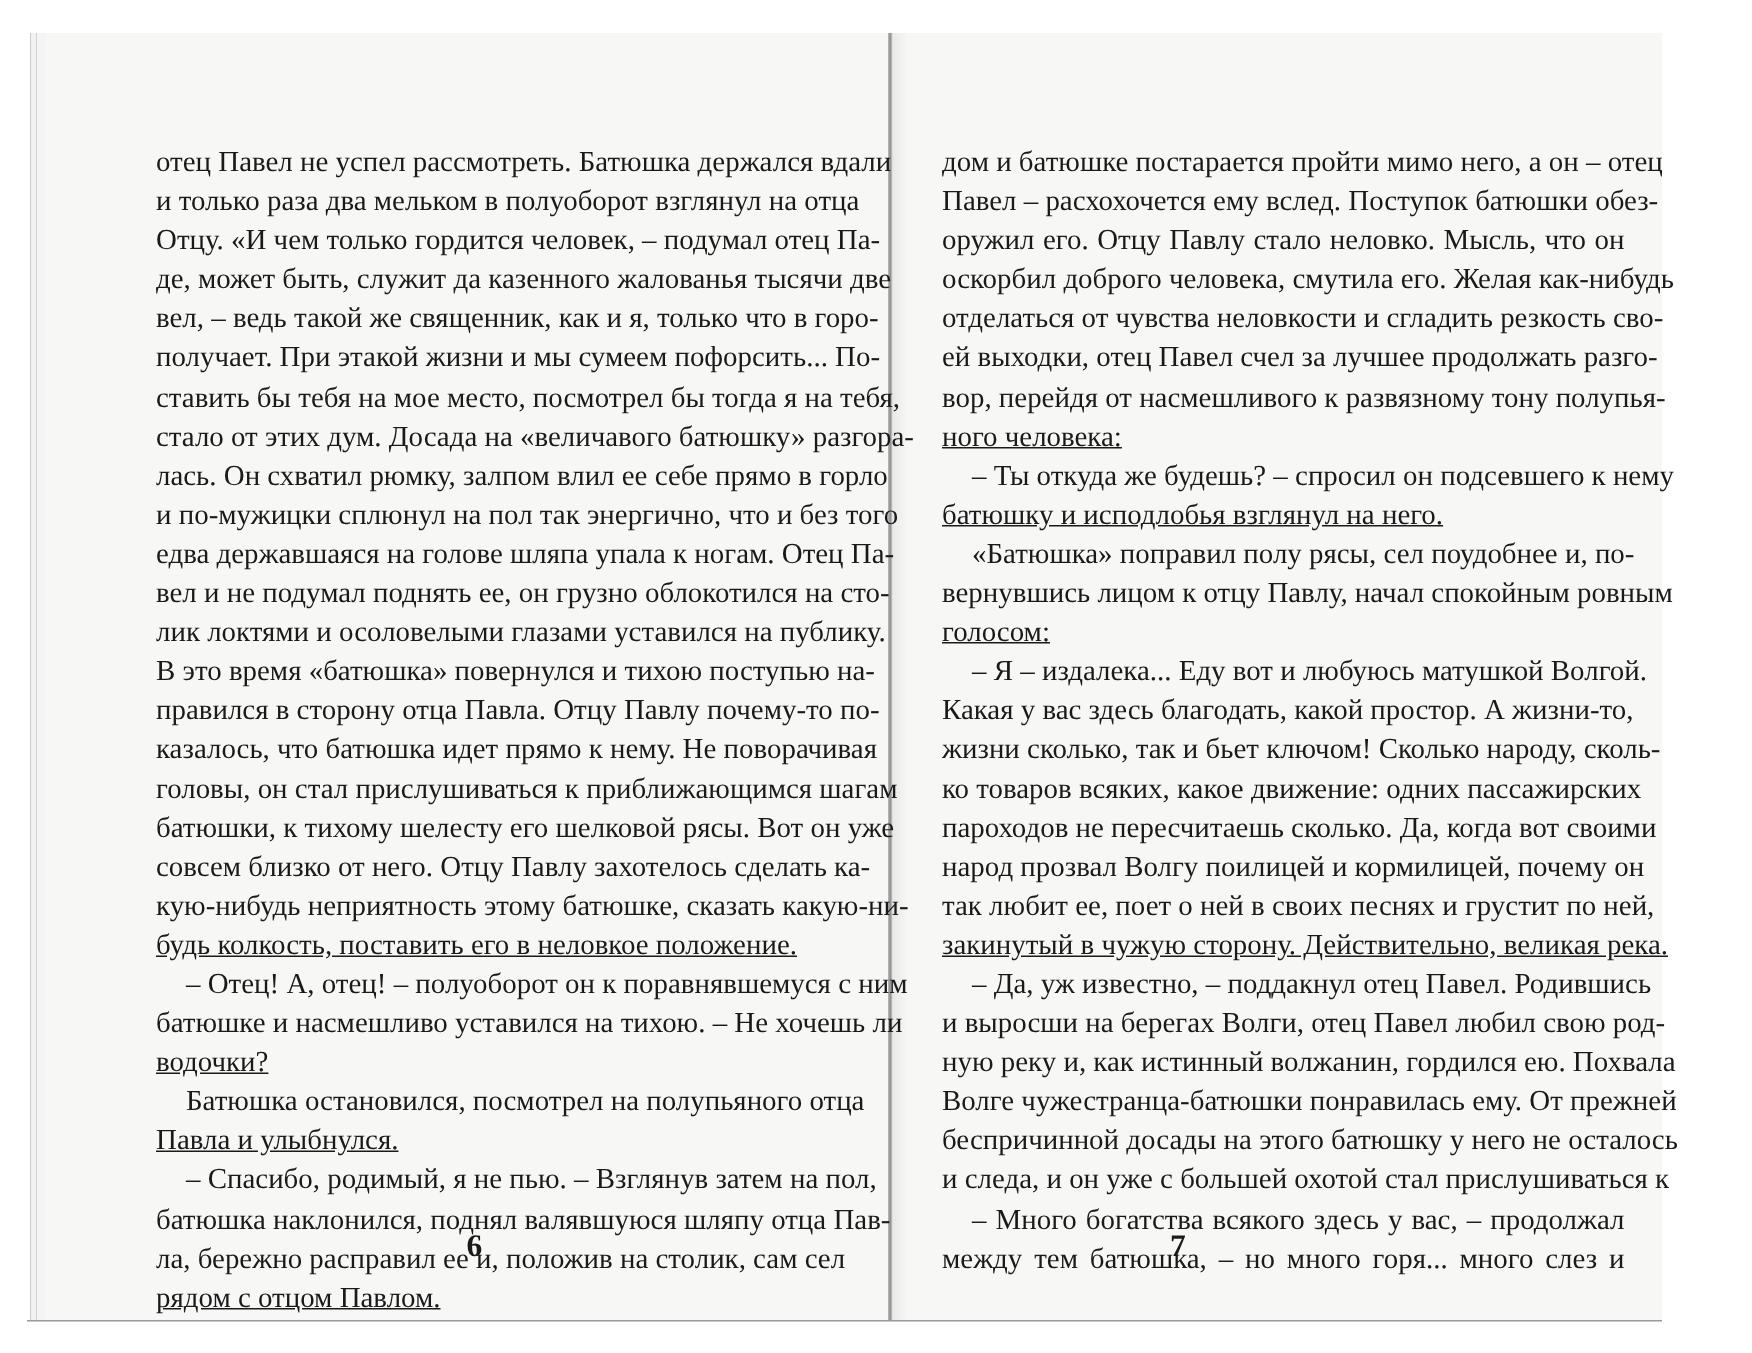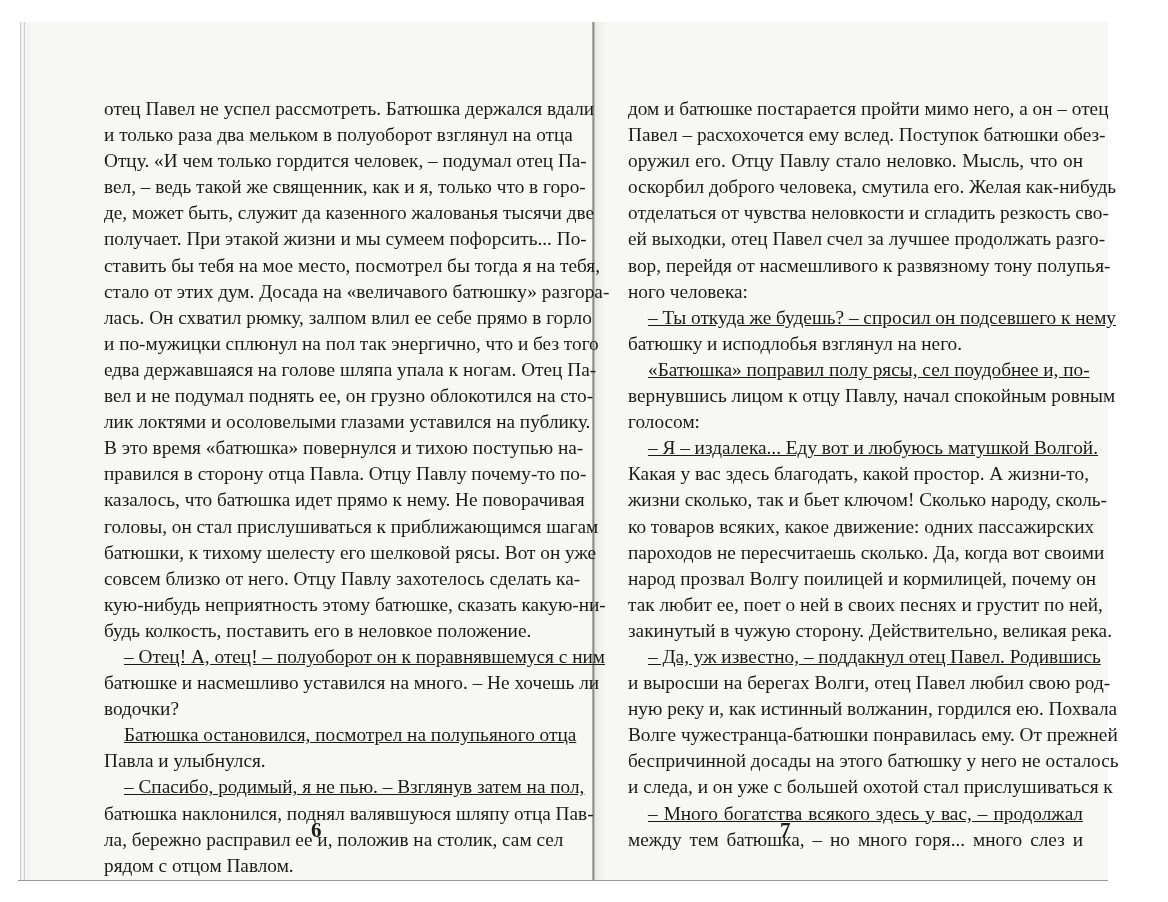--- a/index.html
+++ b/index.html
@@ -25,62 +25,62 @@
       position: absolute; top: 96px;
       font-family: "Liberation Serif", "DejaVu Serif", serif;
       font-size: 19.3px; line-height: 26.1px; color: #1a1a1a;
     }
     .page.left { left: 104px; width: 455px; }
     .page.right { left: 628px; width: 455px; }
     .line {
       display: block; text-align: justify; text-align-last: justify;
       white-space: nowrap; height: 26.1px; overflow: visible;
     }
-    .line.indent { padding-left: 20px; text-decoration: underline; }
-    .line.last { text-align-last: left; }
+    .line.indent { padding-left: 20px; }
+    .line.last { text-align-last: left; text-decoration: underline; }
     .page-number {
       position: absolute; top: 818px;
       font-family: "Liberation Serif", "DejaVu Serif", serif;
       font-size: 21px; font-weight: bold; color: #1a1a1a;
     }
     .page-number.left { left: 311px; }
     .page-number.right { left: 780px; }
   </style>
 </head>
 <body>
 
 <div class="book"></div>
 <div class="edge-left"></div>
 <div class="spine"></div>
 <div class="spine-shadow"></div>
 
 <div class="page left" id="left-page">
     <span class="line">отец Павел не успел рассмотреть. Батюшка держался вдали</span>
     <span class="line">и только раза два мельком в полуоборот взглянул на отца</span>
     <span class="line">Отцу. «И чем только гордится человек, – подумал отец Па-</span>
+    <span class="line">де, может быть, служит да казенного жалованья тысячи две</span>
     <span class="line">вел, – ведь такой же священник, как и я, только что в горо-</span>
-    <span class="line">де, может быть, служит да казенного жалованья тысячи две</span>
     <span class="line">получает. При этакой жизни и мы сумеем пофорсить... По-</span>
     <span class="line">ставить бы тебя на мое место, посмотрел бы тогда я на тебя,</span>
     <span class="line">стало от этих дум. Досада на «величавого батюшку» разгора-</span>
     <span class="line">лась. Он схватил рюмку, залпом влил ее себе прямо в горло</span>
     <span class="line">и по-мужицки сплюнул на пол так энергично, что и без того</span>
     <span class="line">едва державшаяся на голове шляпа упала к ногам. Отец Па-</span>
     <span class="line">вел и не подумал поднять ее, он грузно облокотился на сто-</span>
     <span class="line">лик локтями и осоловелыми глазами уставился на публику.</span>
     <span class="line">В это время «батюшка» повернулся и тихою поступью на-</span>
     <span class="line">правился в сторону отца Павла. Отцу Павлу почему-то по-</span>
     <span class="line">казалось, что батюшка идет прямо к нему. Не поворачивая</span>
     <span class="line">головы, он стал прислушиваться к приближающимся шагам</span>
     <span class="line">батюшки, к тихому шелесту его шелковой рясы. Вот он уже</span>
     <span class="line">совсем близко от него. Отцу Павлу захотелось сделать ка-</span>
     <span class="line">кую-нибудь неприятность этому батюшке, сказать какую-ни-</span>
     <span class="line last">будь колкость, поставить его в неловкое положение.</span>
     <span class="line indent">– Отец! А, отец! – полуоборот он к поравнявшемуся с ним</span>
-    <span class="line">батюшке и насмешливо уставился на много. – Не хочешь ли</span>
+    <span class="line">батюшке и насмешливо уставился на тихою. – Не хочешь ли</span>
     <span class="line last">водочки?</span>
     <span class="line indent">Батюшка остановился, посмотрел на полупьяного отца</span>
     <span class="line last">Павла и улыбнулся.</span>
     <span class="line indent">– Спасибо, родимый, я не пью. – Взглянув затем на пол,</span>
     <span class="line">батюшка наклонился, поднял валявшуюся шляпу отца Пав-</span>
     <span class="line">ла, бережно расправил ее и, положив на столик, сам сел</span>
     <span class="line last">рядом с отцом Павлом.</span>
   </div>
 <div class="page right" id="right-page">
     <span class="line">дом и батюшке постарается пройти мимо него, а он – отец</span>

